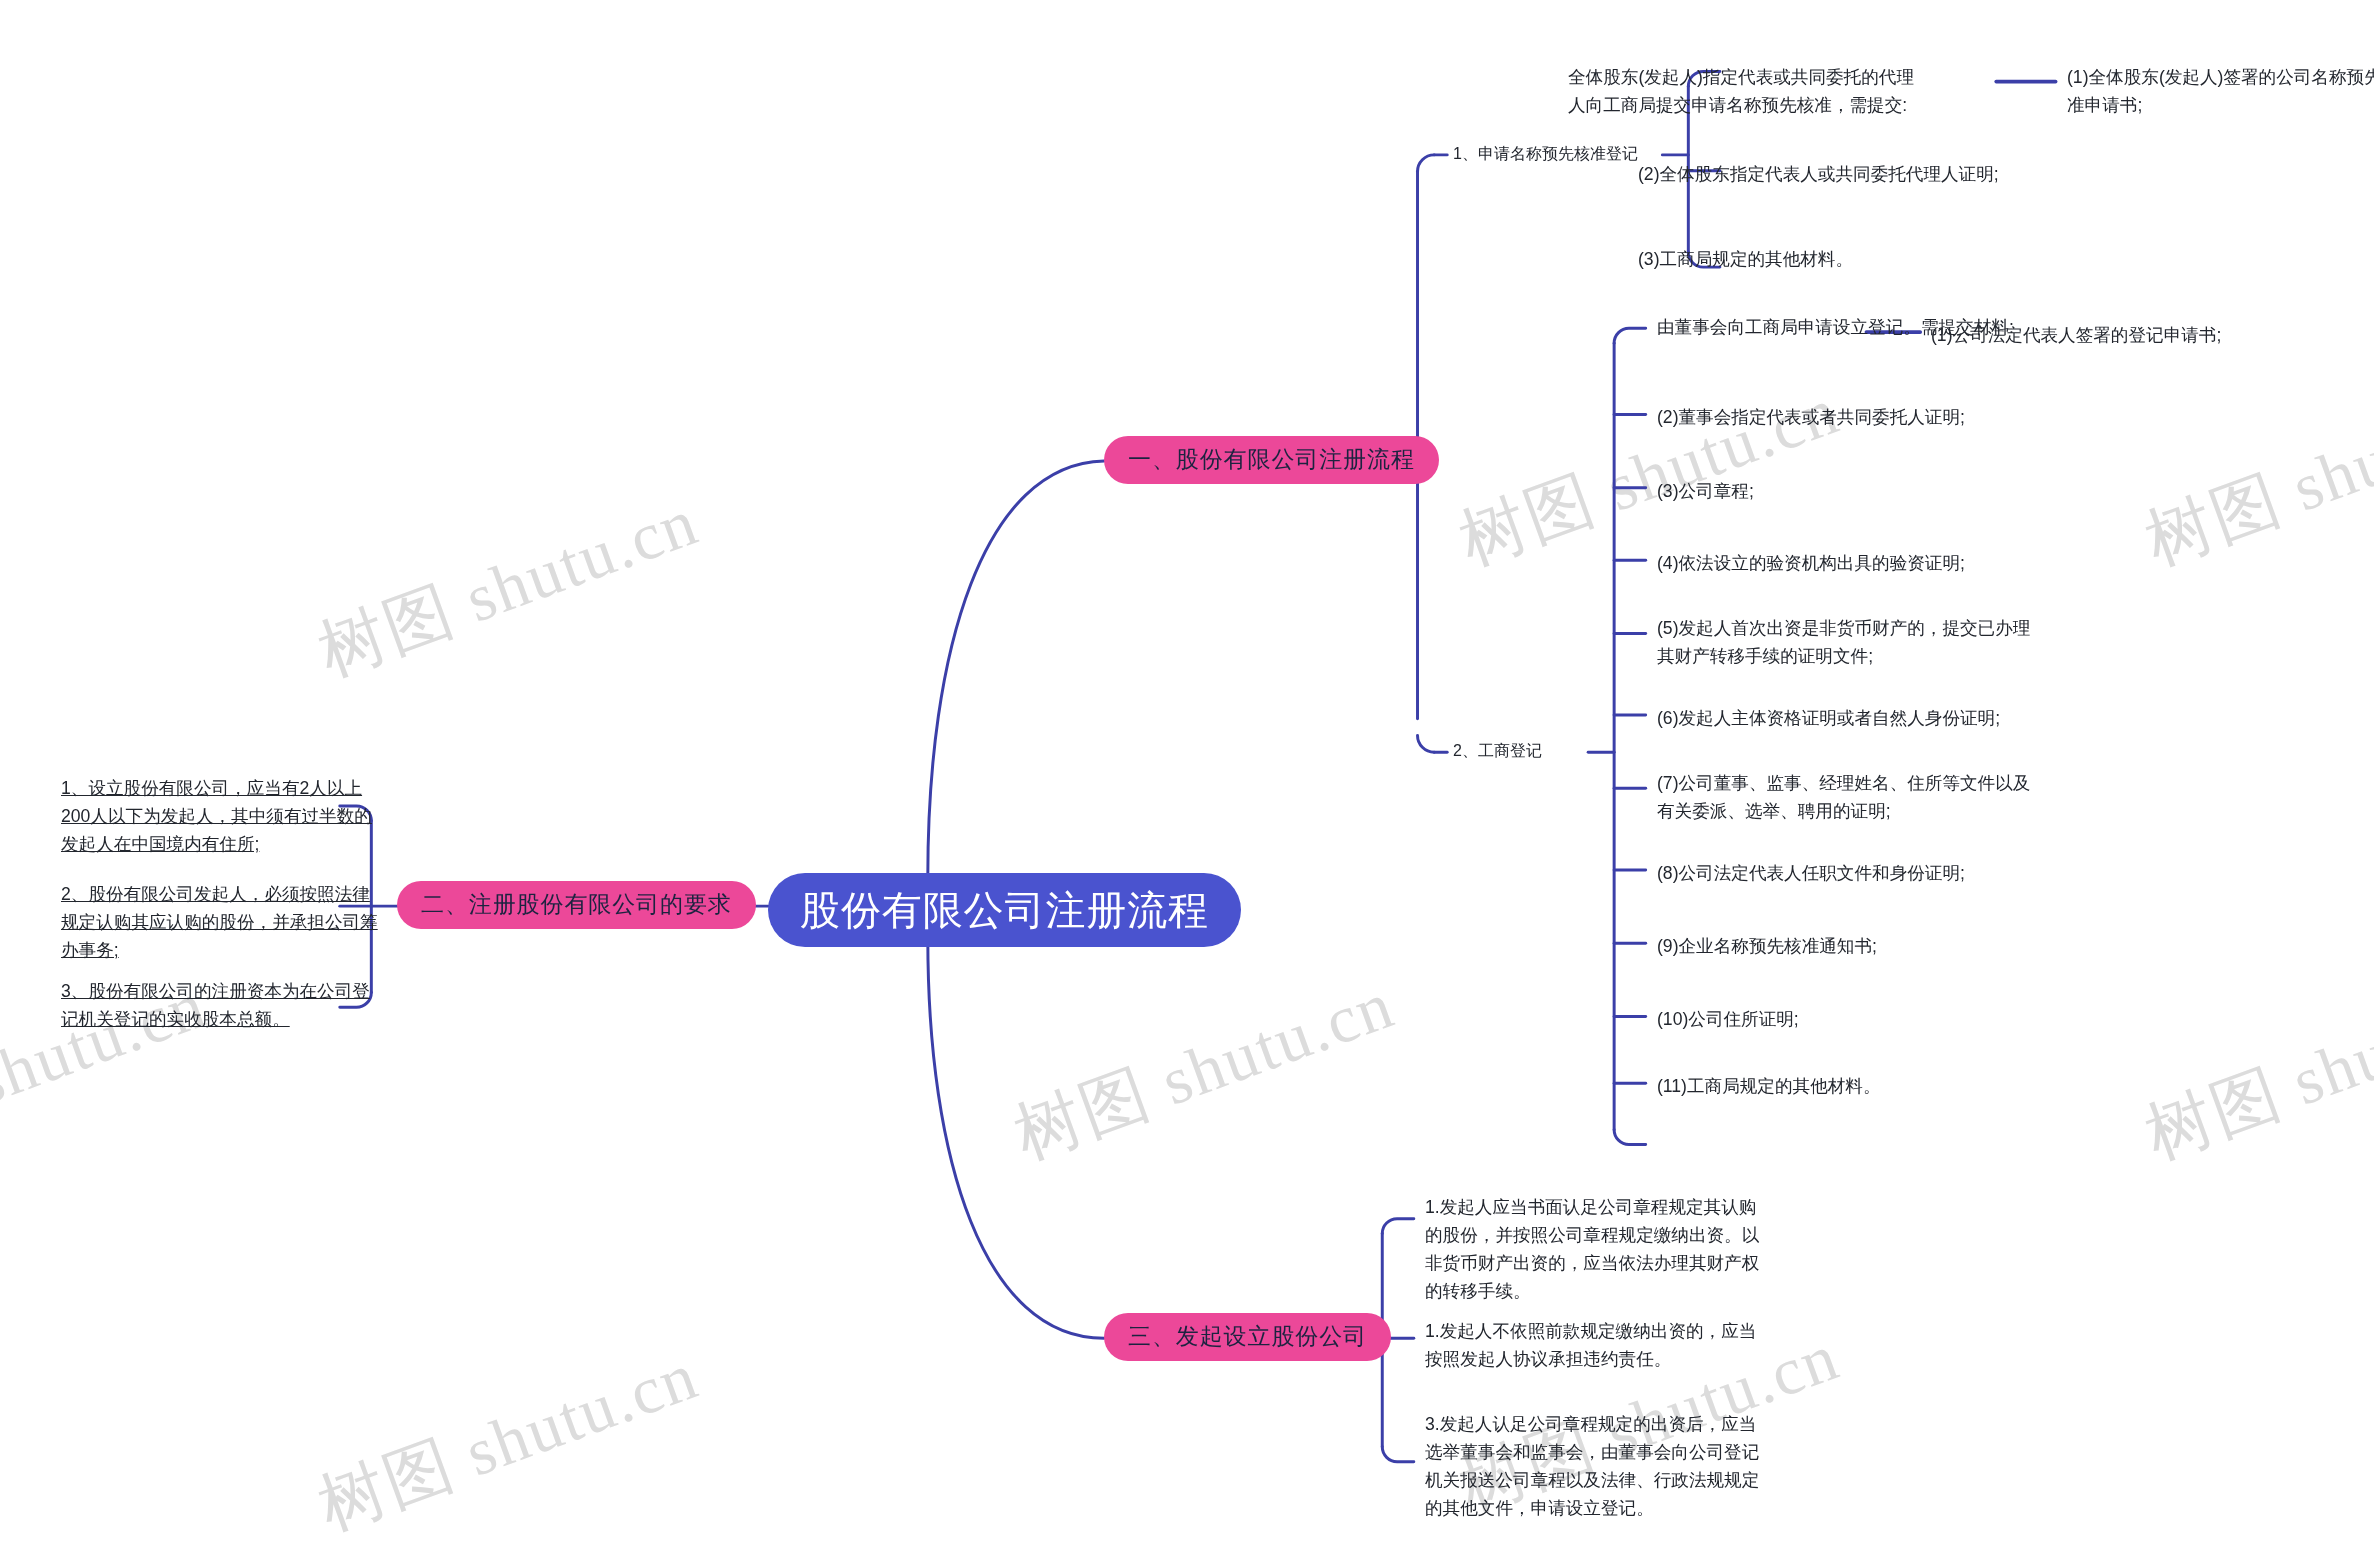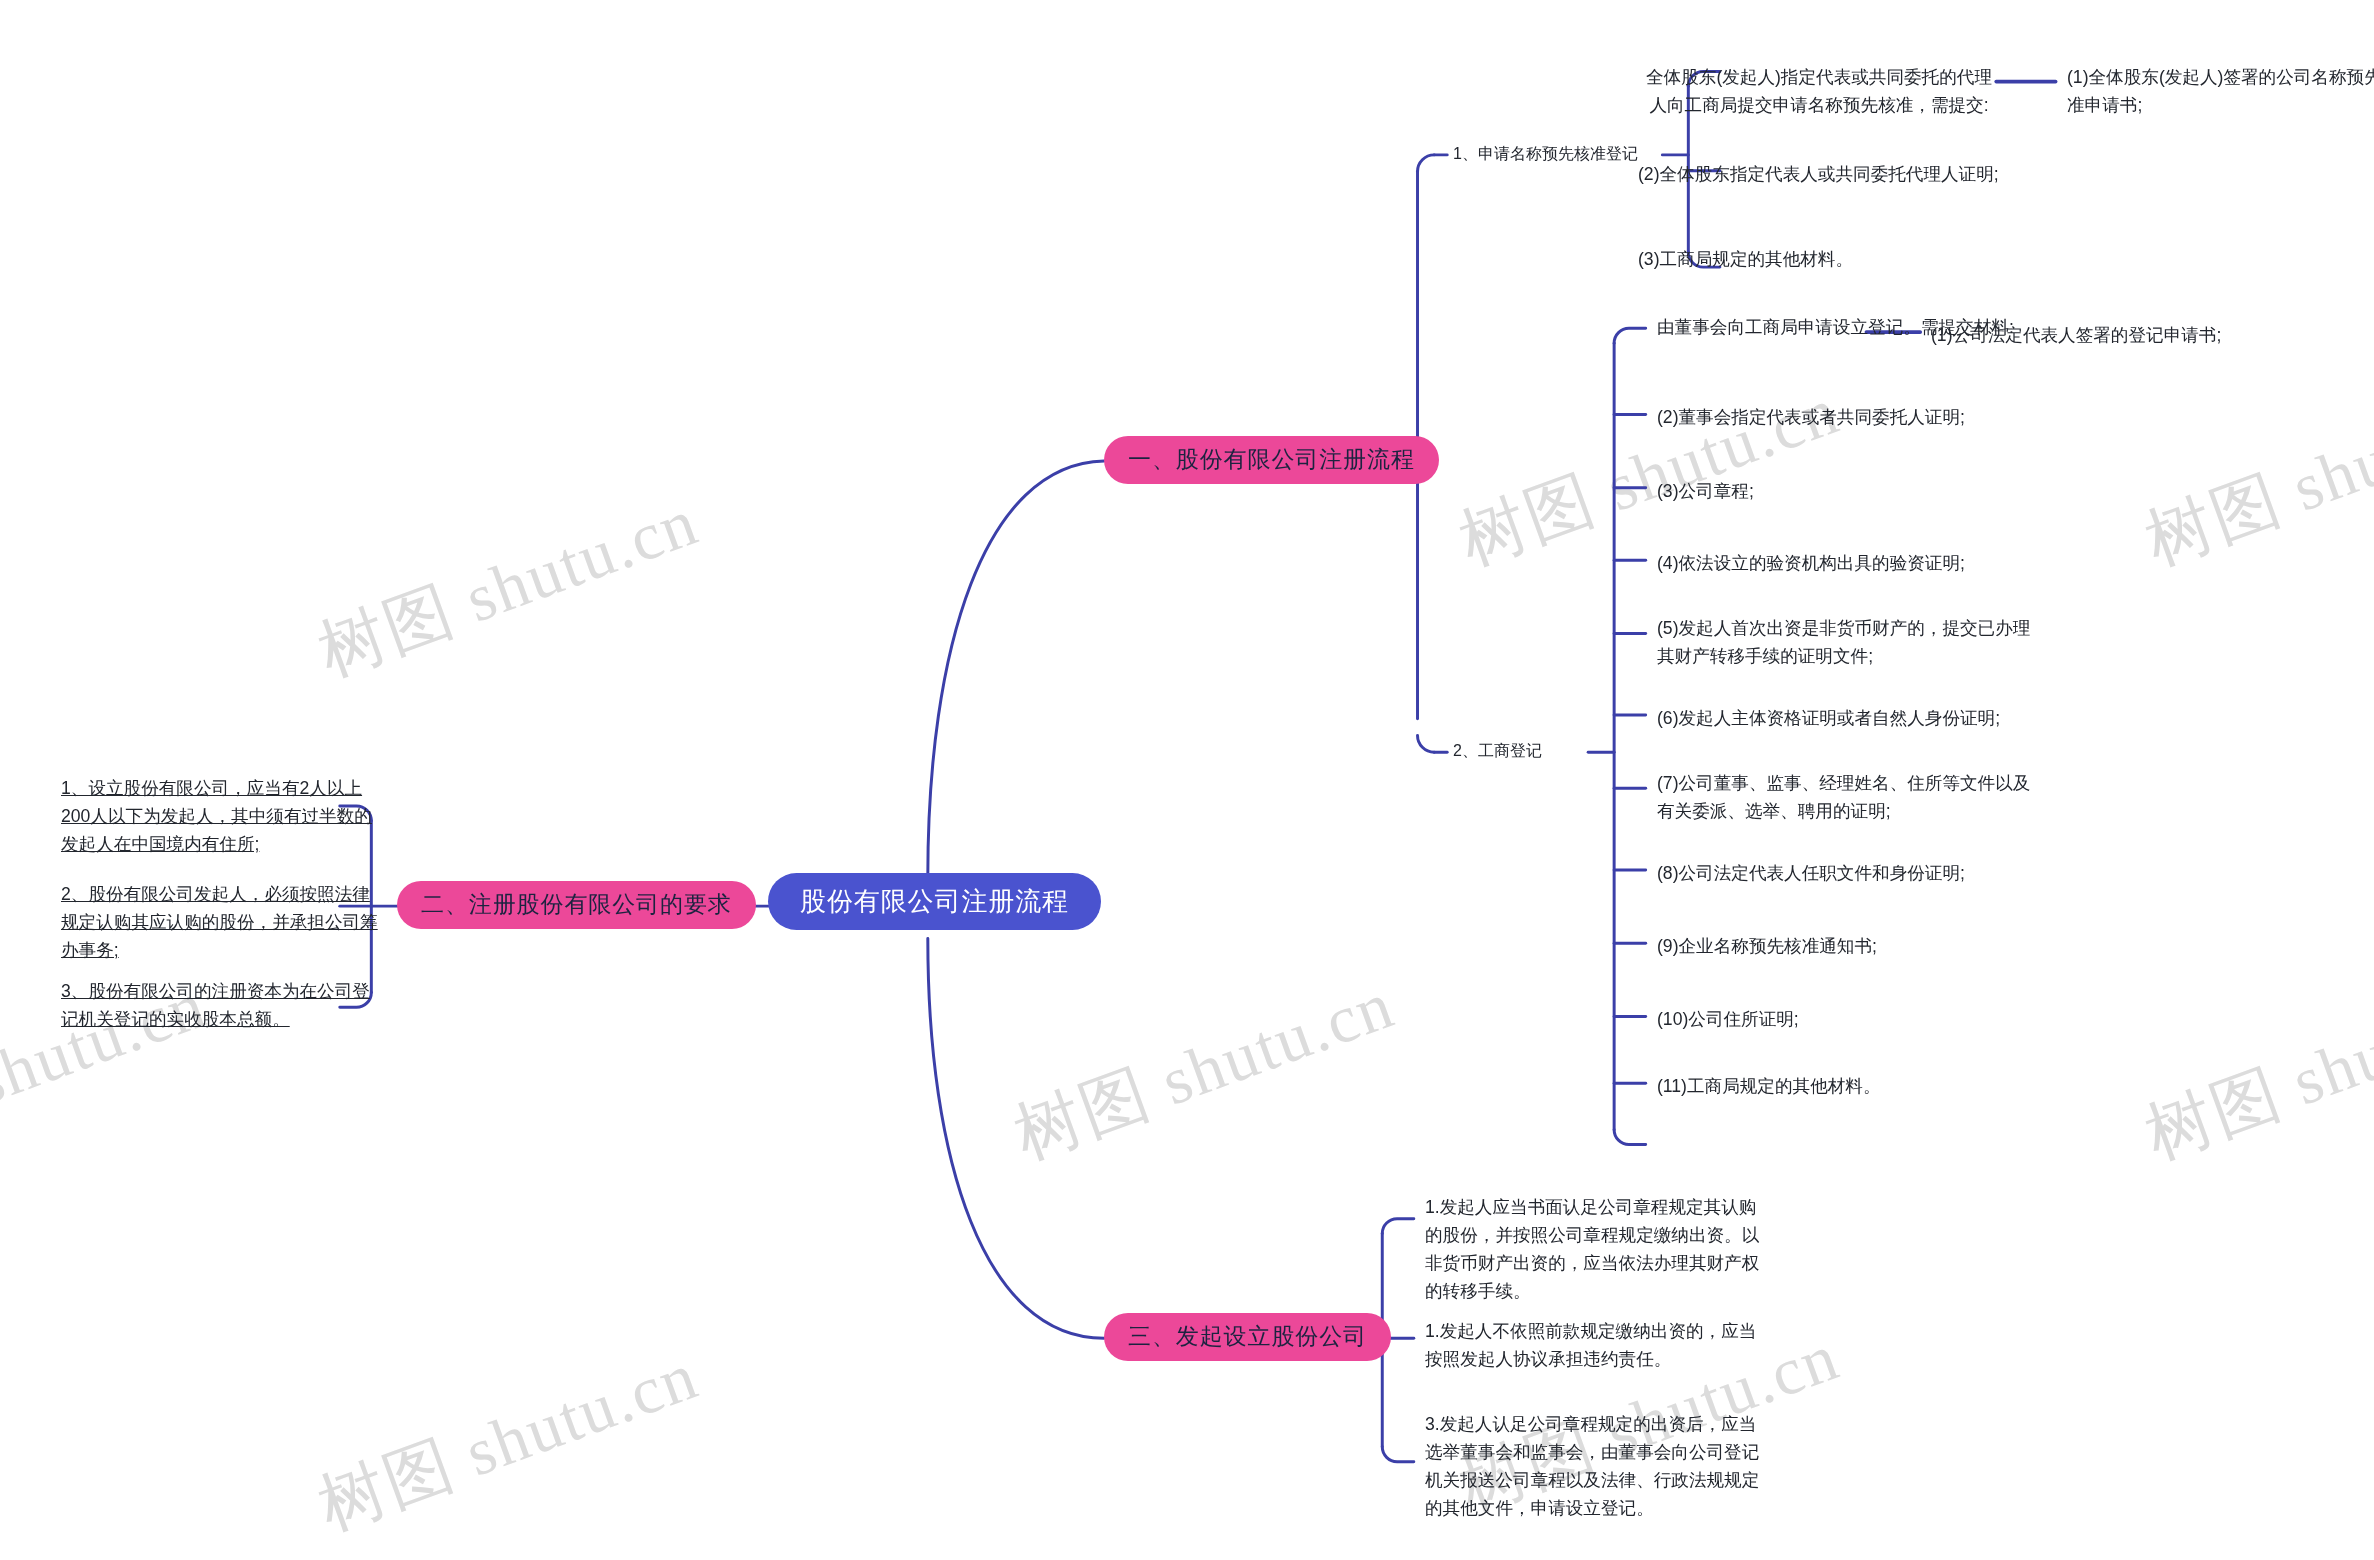--- a/index.html
+++ b/index.html
@@ -23,21 +23,21 @@
   
   #links{position:absolute;left:0;top:0;width:2375px;height:1560px;z-index:2;}
 
   
   .node{position:absolute;z-index:3;box-sizing:border-box;}
 
   .root-node{
     background:#4a53cf;
     color:#ffffff;
     border-radius:37px;
-    font-size:26px;
+    font-size:40px;
     line-height:1.2;
     padding:13px 32px;
     white-space:nowrap;
     letter-spacing:0.9px;
   }
   .branch-node{
     background:#ec4899;
     color:#1c2340;
     border-radius:32px;
     font-size:23px;
@@ -141,21 +141,21 @@
 
   <div class="node branch-node" style="left:1104px;top:436px;">一、股份有限公司注册流程</div>
 
   <div class="node branch-node" style="left:397px;top:881px;">二、注册股份有限公司的要求</div>
 
   <div class="node branch-node" style="left:1104px;top:1313px;">三、发起设立股份公司</div>
 
   <div class="node leaf-label" style="left:1453px;top:142px;">1、申请名称预先核准登记</div>
   <div class="node leaf-label" style="left:1453px;top:739px;">2、工商登记</div>
 
-  <div class="node leaf-text w-mid" style="left:1638px;top:63px;text-align:center;">全体股东(发起人)指定代表或共同委托的代理人向工商局提交申请名称预先核准，需提交:</div>
+  <div class="node leaf-text w-mid" style="left:1568px;top:63px;">全体股东(发起人)指定代表或共同委托的代理人向工商局提交申请名称预先核准，需提交:</div>
   <div class="node leaf-text w-mid" style="left:1638px;top:160px;">(2)全体股东指定代表人或共同委托代理人证明;</div>
   <div class="node leaf-text w-mid" style="left:1638px;top:245px;">(3)工商局规定的其他材料。</div>
 
   <div class="node leaf-text w-narrow" style="left:2067px;top:63px;">(1)全体股东(发起人)签署的公司名称预先核准申请书;</div>
 
   <div class="node leaf-text w-wide" style="left:1657px;top:313px;">由董事会向工商局申请设立登记。需提交材料:</div>
   <div class="node leaf-text w-wide" style="left:1657px;top:403px;">(2)董事会指定代表或者共同委托人证明;</div>
   <div class="node leaf-text w-wide" style="left:1657px;top:477px;">(3)公司章程;</div>
   <div class="node leaf-text w-wide" style="left:1657px;top:549px;">(4)依法设立的验资机构出具的验资证明;</div>
   <div class="node leaf-text w-wide" style="left:1657px;top:614px;">(5)发起人首次出资是非货币财产的，提交已办理其财产转移手续的证明文件;</div>

